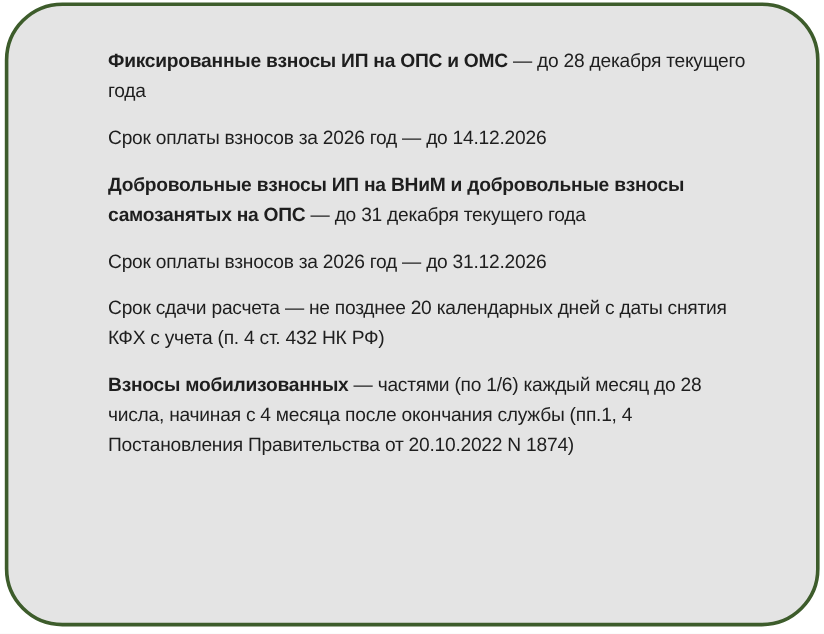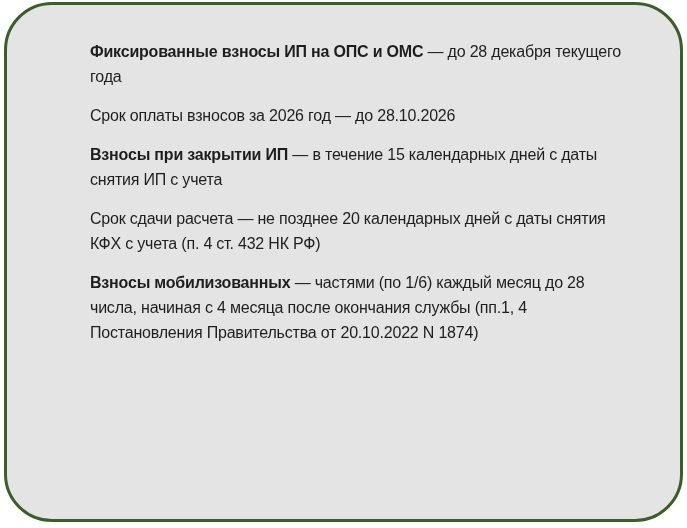--- a/index.html
+++ b/index.html
@@ -48,25 +48,26 @@
   }
 </style>
 </head>
 <body>
 
 <div class="stage">
   <div class="card">
 
     <p class="para"><strong>Фиксированные взносы ИП на ОПС и ОМС</strong><span> — до 28 декабря текущего года</span></p>
 
-    <p class="para"><strong></strong><span>Срок оплаты взносов за 2026 год — до 28.10.2026</span></p>
+    <p class="para"><strong></strong><span>Срок оплаты взносов за 2026 год — до 14.12.2026</span></p>
 
+    <p class="para"><strong>Добровольные взносы ИП на ВНиМ и добровольные взносы самозанятых на ОПС</strong><span> — до 31 декабря текущего года</span></p>
 
+    <p class="para"><strong></strong><span>Срок оплаты взносов за 2026 год — до 31.12.2026</span></p>
 
-    <p class="para"><strong>Взносы при закрытии ИП</strong><span> — в течение 15 календарных дней с даты снятия ИП с учета</span></p>
 
 
     <p class="para"><strong></strong><span>Срок сдачи расчета — не позднее 20 календарных дней с даты снятия КФХ с учета (п. 4 ст. 432 НК РФ)</span></p>
 
     <p class="para"><strong>Взносы мобилизованных</strong><span> — частями (по 1/6) каждый месяц до 28 числа, начиная с 4 месяца после окончания службы (пп.1, 4 Постановления Правительства от 20.10.2022 N 1874)</span></p>
 
   </div>
 </div>
 
 </body></html>

